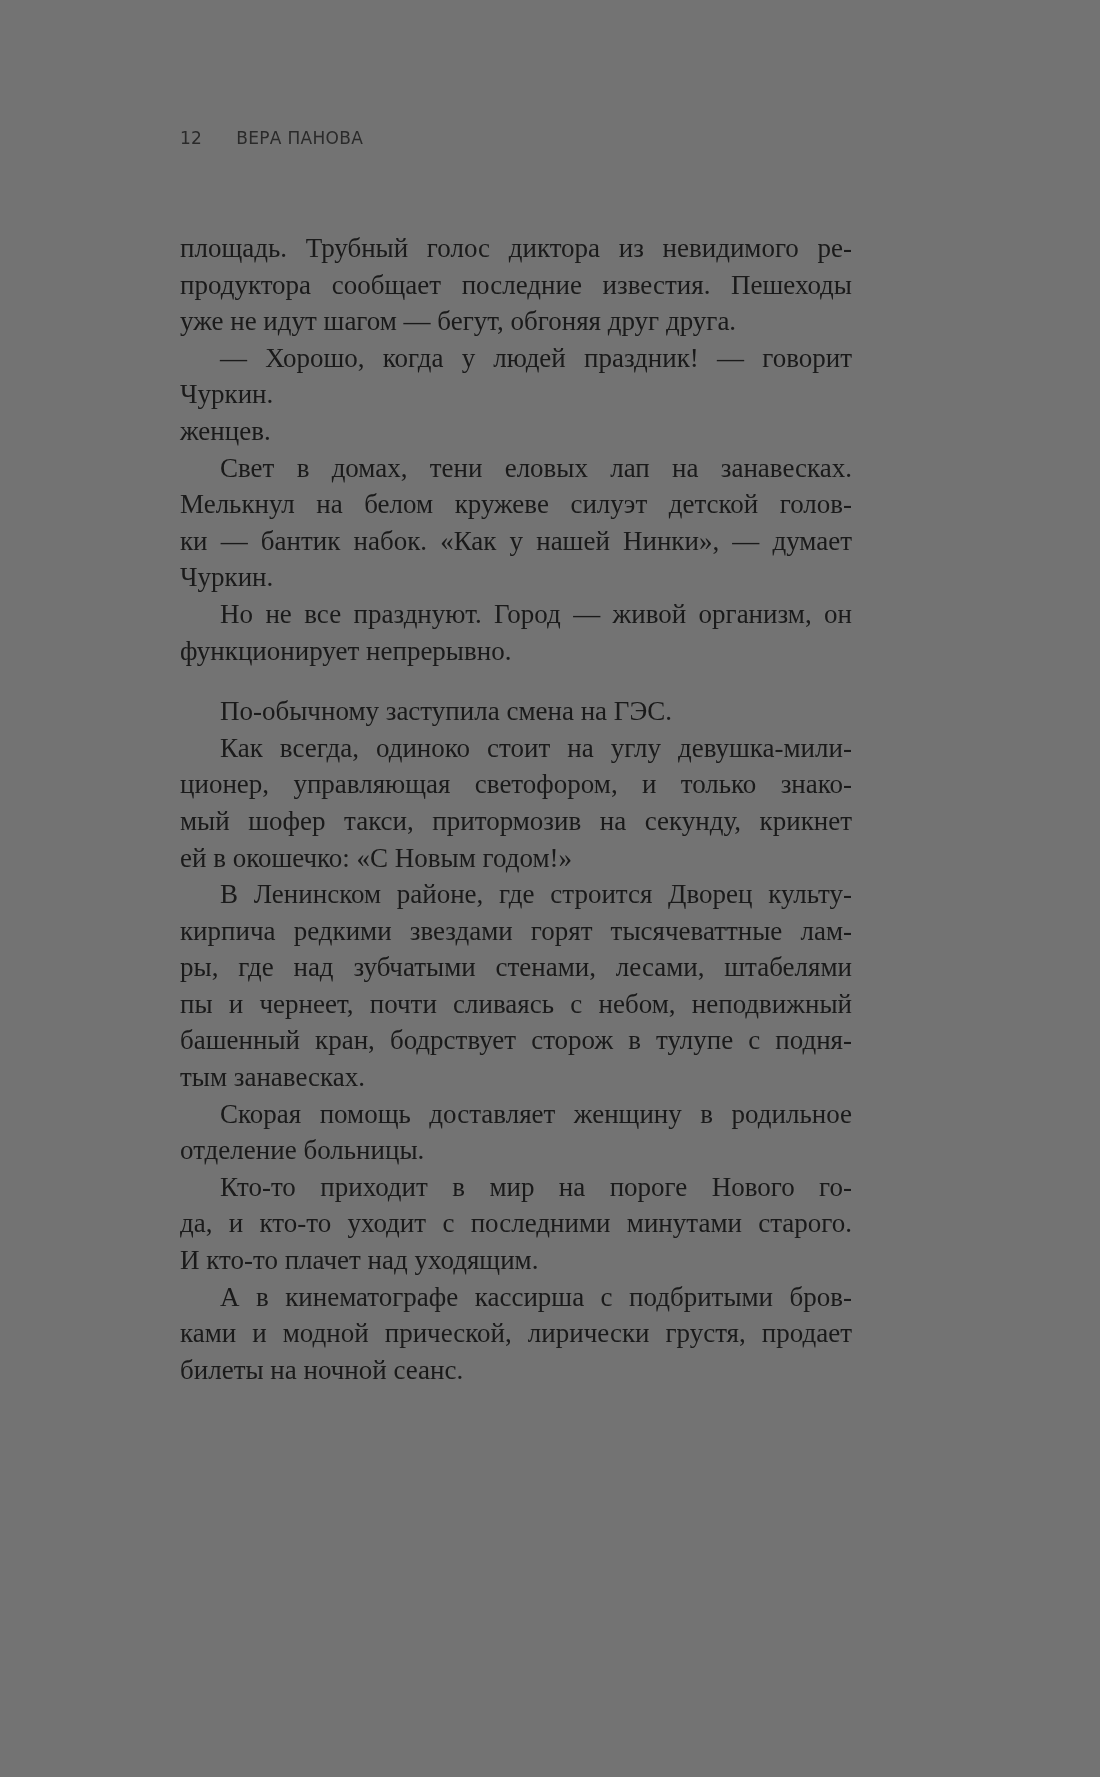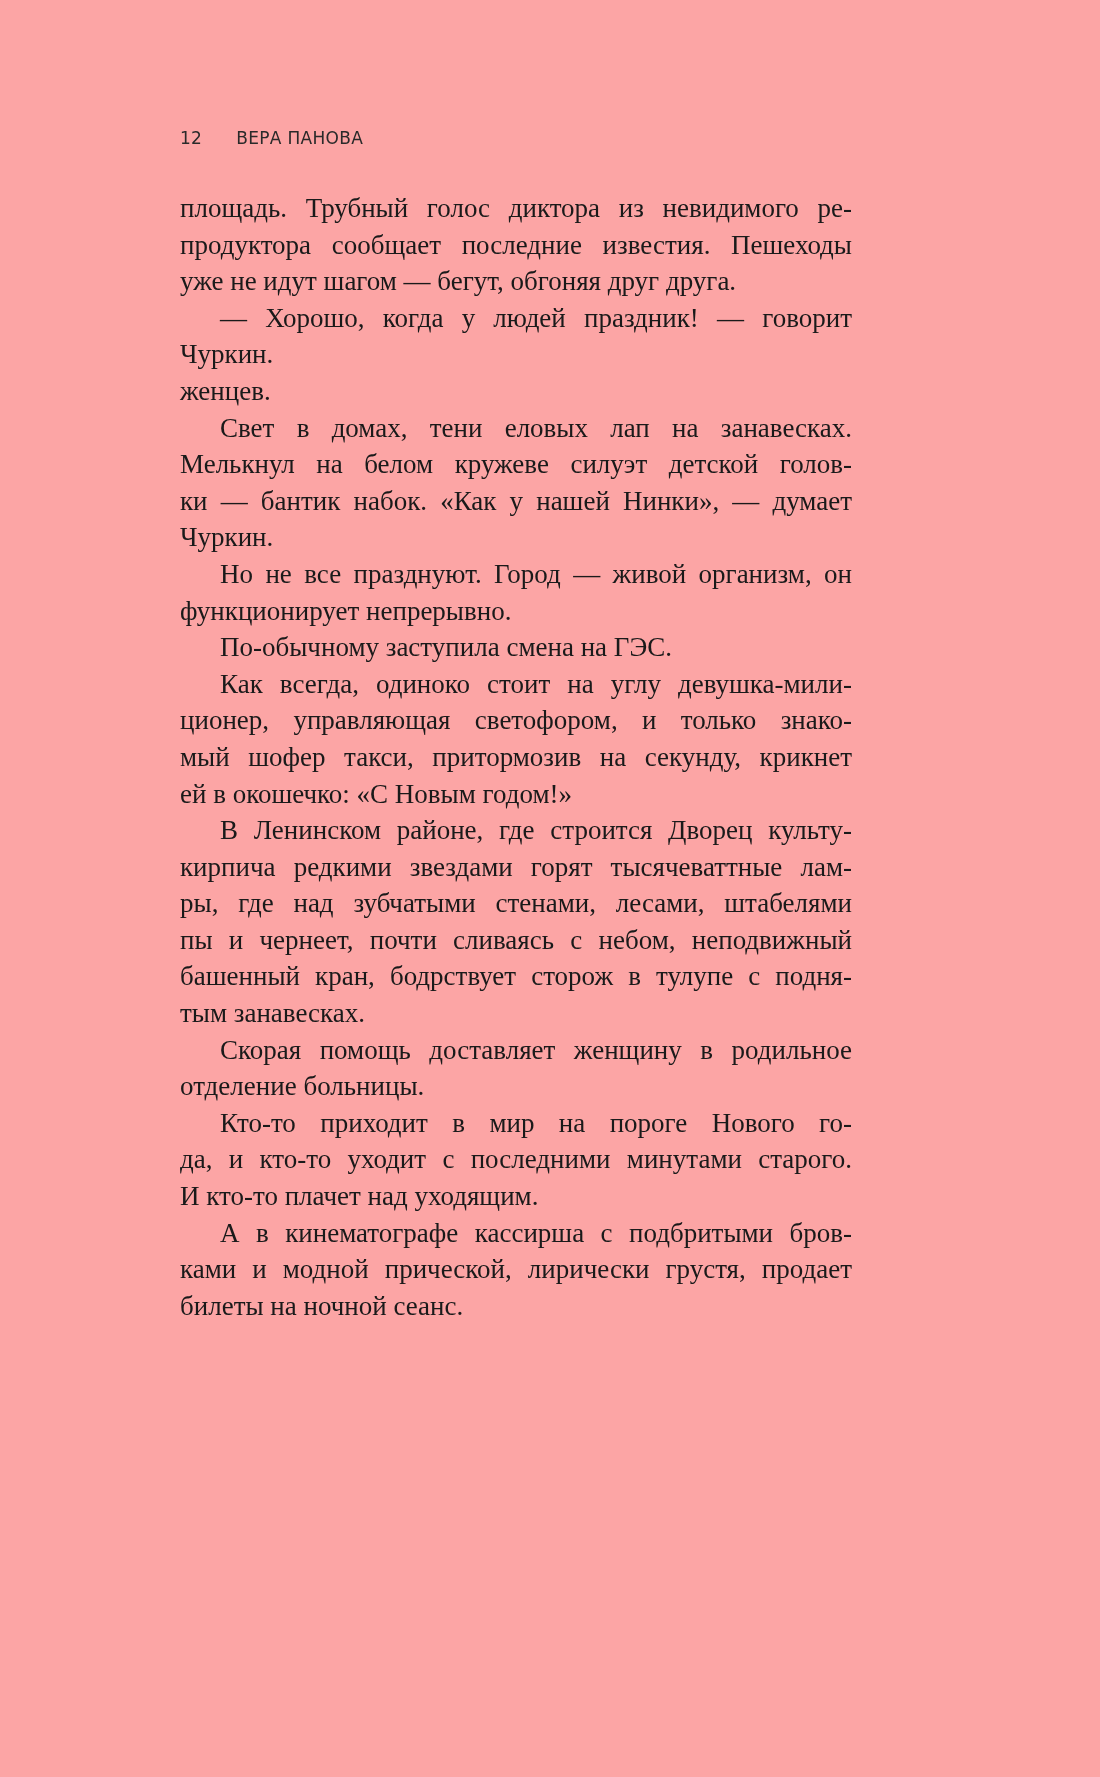--- a/index.html
+++ b/index.html
@@ -1,17 +1,17 @@
 <!DOCTYPE html>
 <html><head>
 <meta charset="utf-8">
 <style>
   html, body { margin: 0; padding: 0; background: #ffffff; }
   body { width: 1100px; height: 1777px; position: relative; overflow: hidden; }
-  .page { position: absolute; left: 0; top: 0; width: 1100px; height: 1777px; background: #fca5a5; }
+  .page { position: absolute; left: 0; top: 0; width: 1100px; height: 1777px; background: #737373; }
   .running-head {
     position: absolute; left: 180px; top: 128px;
     font-family: "DejaVu Sans", sans-serif; font-size: 17px; color: #2a2a2a;
     letter-spacing: 0.3px; display: flex; gap: 34px; white-space: nowrap;
   }
   .body-text {
     position: absolute; left: 180px; top: 190px; width: 672px;
     font-family: "Liberation Serif", "DejaVu Serif", serif;
     font-size: 27px; color: #1a1a1a;
   }
@@ -27,21 +27,21 @@
 <body>
 
 <div class="page">
   <div class="running-head">
     <span>12</span>
     <span>ВЕРА ПАНОВА</span>
   </div>
 
   <div class="body-text" id="body-text">
     <div class="line">
-        <span class="line-inner" style="text-align: justify; text-align-last: justify;">площадь. Трубный голос диктора из невидимого ре-</span>
+        <span class="line-inner" style="text-align: justify; text-align-last: justify; margin-top: 40px;">площадь. Трубный голос диктора из невидимого ре-</span>
       </div>
     <div class="line">
         <span class="line-inner" style="text-align: justify; text-align-last: justify;">продуктора сообщает последние известия. Пешеходы</span>
       </div>
     <div class="line last">
         <span class="line-inner" style="text-align: right; text-align-last: left;">уже не идут шагом — бегут, обгоняя друг друга.</span>
       </div>
     <div class="line indent">
         <span class="line-inner" style="text-align: justify; text-align-last: justify;">— Хорошо, когда у людей праздник! — говорит</span>
       </div>
@@ -63,21 +63,21 @@
     <div class="line last">
         <span class="line-inner" style="text-align: left; text-align-last: left;">Чуркин.</span>
       </div>
     <div class="line indent">
         <span class="line-inner" style="text-align: justify; text-align-last: justify;">Но не все празднуют. Город — живой организм, он</span>
       </div>
     <div class="line last">
         <span class="line-inner" style="text-align: left; text-align-last: left;">функционирует непрерывно.</span>
       </div>
     <div class="line indent last">
-        <span class="line-inner" style="text-align: right; text-align-last: left;">По-обычному заступила смена на ГЭС.</span>
+        <span class="line-inner" style="text-align: right; text-align-last: left; margin-top: 24px;">По-обычному заступила смена на ГЭС.</span>
       </div>
     <div class="line indent">
         <span class="line-inner" style="text-align: justify; text-align-last: justify;">Как всегда, одиноко стоит на углу девушка-мили-</span>
       </div>
     <div class="line">
         <span class="line-inner" style="text-align: justify; text-align-last: justify;">ционер, управляющая светофором, и только знако-</span>
       </div>
     <div class="line">
         <span class="line-inner" style="text-align: justify; text-align-last: justify;">мый шофер такси, притормозив на секунду, крикнет</span>
       </div>

